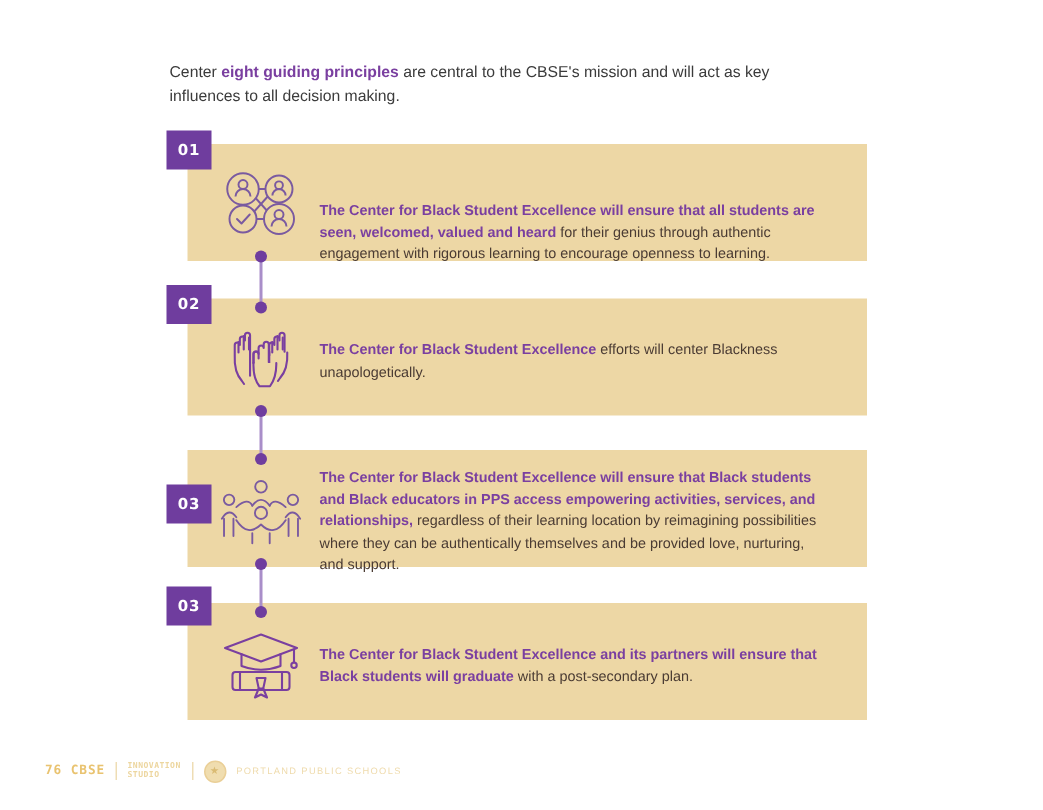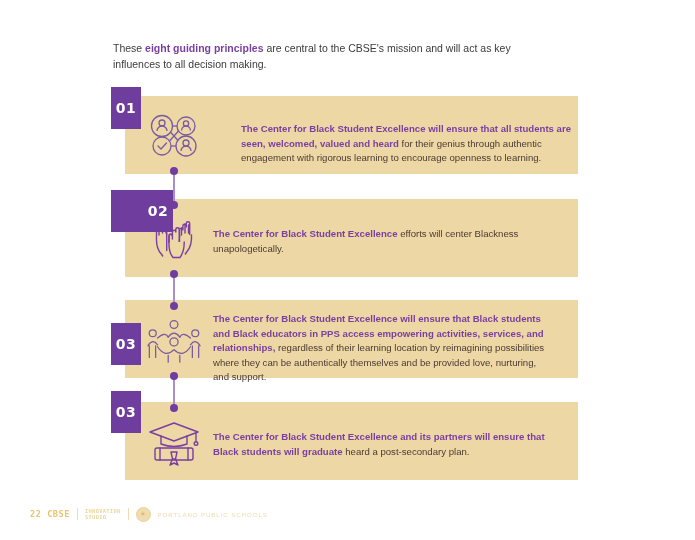--- a/index.html
+++ b/index.html
@@ -53,24 +53,24 @@
     left: 125px;
     width: 453px;
     background: #edd7a5;
   }
 
   
   .badge {
     position: absolute;
     left: 111px;
     width: 30px;
-    height: 42px;
+    height: 26px;
     background: #6f3d9e;
     color: #ffffff;
-    font-size: 14px;
+    font-size: 10px;
     font-weight: bold;
     letter-spacing: 0.5px;
     display: flex;
     align-items: center;
     justify-content: center;
     font-family: "DejaVu Sans", sans-serif;
     z-index: 4;
   }
 
   
@@ -166,21 +166,21 @@
   .f-pps {
     font-size: 6.2px;
     letter-spacing: 0.9px;
     color: #eed9a8;
   }
 </style>
 </head>
 <body>
 
 <div class="intro">
-  <span>These </span><span class="accent">eight guiding principles</span><span> are central to the CBSE's mission and will act as key influences to all decision making.</span>
+  <span>Center </span><span class="accent">eight guiding principles</span><span> are central to the CBSE's mission and will act as key influences to all decision making.</span>
 </div>
 
 <div class="timeline">
 
   <div class="connector" style="top:170px;height:34px;"></div>
   <div class="dot" style="top:167px;"></div>
   <div class="dot" style="top:201px;"></div>
 
   <div class="connector" style="top:273px;height:32px;"></div>
   <div class="dot" style="top:270px;"></div>
@@ -210,28 +210,28 @@
         <path d="M32.6 17.4 a4.4 4.4 0 0 1 8.8 0"></path>
 
         <circle cx="13" cy="33" r="9" fill="#edd7a5"></circle>
         <path d="M9 33 l3 3 l5.5 -6" stroke-linecap="round" stroke-linejoin="round"></path>
 
         <circle cx="37" cy="33" r="10" fill="#edd7a5"></circle>
         <circle cx="37" cy="30" r="3"></circle>
         <path d="M32 38 a5 5 0 0 1 10 0"></path>
       </svg>
     </div>
-    <div class="body-text" style="top:122px;margin-left:28px;">
+    <div class="body-text" style="top:134px;">
       <span class="lead">The Center for Black Student Excellence will ensure that all students are seen, welcomed, valued and heard</span><span> for their genius through authentic engagement with rigorous learning to encourage openness to learning.</span>
     </div>
   </div>
 
   <div class="row">
     <div class="panel" style="top:199px;height:78px;"></div>
-    <div class="badge" style="top:190px;padding-left:32px;">02</div>
+    <div class="badge" style="top:190px;">02</div>
     <div class="icon-wrap" style="top:214px;height:50px;">
       <svg width="48" height="48" viewBox="0 0 48 48" fill="none" stroke="#7a3fa0" stroke-width="1.4" stroke-linecap="round" stroke-linejoin="round">
 
         <path d="M9 20 v-7 M12.5 18 v-9 M16 18 v-8"></path>
         <path d="M6.5 22 v-7 a1.7 1.7 0 0 1 3.4 0 M9.9 15 v-4 a1.7 1.7 0 0 1 3.4 0
                  M13.3 12 v-3.5 a1.7 1.7 0 0 1 3.4 0 v11
                  M6.5 22 q-0.6 11 4.8 17 l1.4 2"></path>
         <path d="M16.7 19.5 v16"></path>
 
         <path d="M31.5 20 v-7 M35 18 v-9 M38.5 18 v-8"></path>
@@ -295,28 +295,28 @@
         <circle cx="50" cy="24.5" r="1.8"></circle>
 
         <rect x="9" y="29" width="38" height="12" rx="2"></rect>
         <path d="M14 29 v12 M42 29 v12"></path>
 
         <path d="M25 33 h6 l-1.5 7 h-3 z"></path>
         <path d="M26.5 40 l-2.5 6 l4 -2 l4 2 l-2.5 -6"></path>
       </svg>
     </div>
     <div class="body-text" style="top:430px;">
-      <span class="lead">The Center for Black Student Excellence and its partners will ensure that Black students will graduate</span><span> heard a post-secondary plan.</span>
+      <span class="lead">The Center for Black Student Excellence and its partners will ensure that Black students will graduate</span><span> with a post-secondary plan.</span>
     </div>
   </div>
 
 </div>
 
 <div class="footer">
-  <div class="f-page">22 CBSE</div>
+  <div class="f-page">76 CBSE</div>
   <div class="f-sep"></div>
   <div class="f-studio">
     <div>INNOVATION</div>
     <div>STUDIO</div>
   </div>
   <div class="f-sep"></div>
   <div class="f-seal">
       <span>★</span>
     </div>
   <div class="f-pps">PORTLAND PUBLIC SCHOOLS</div>

